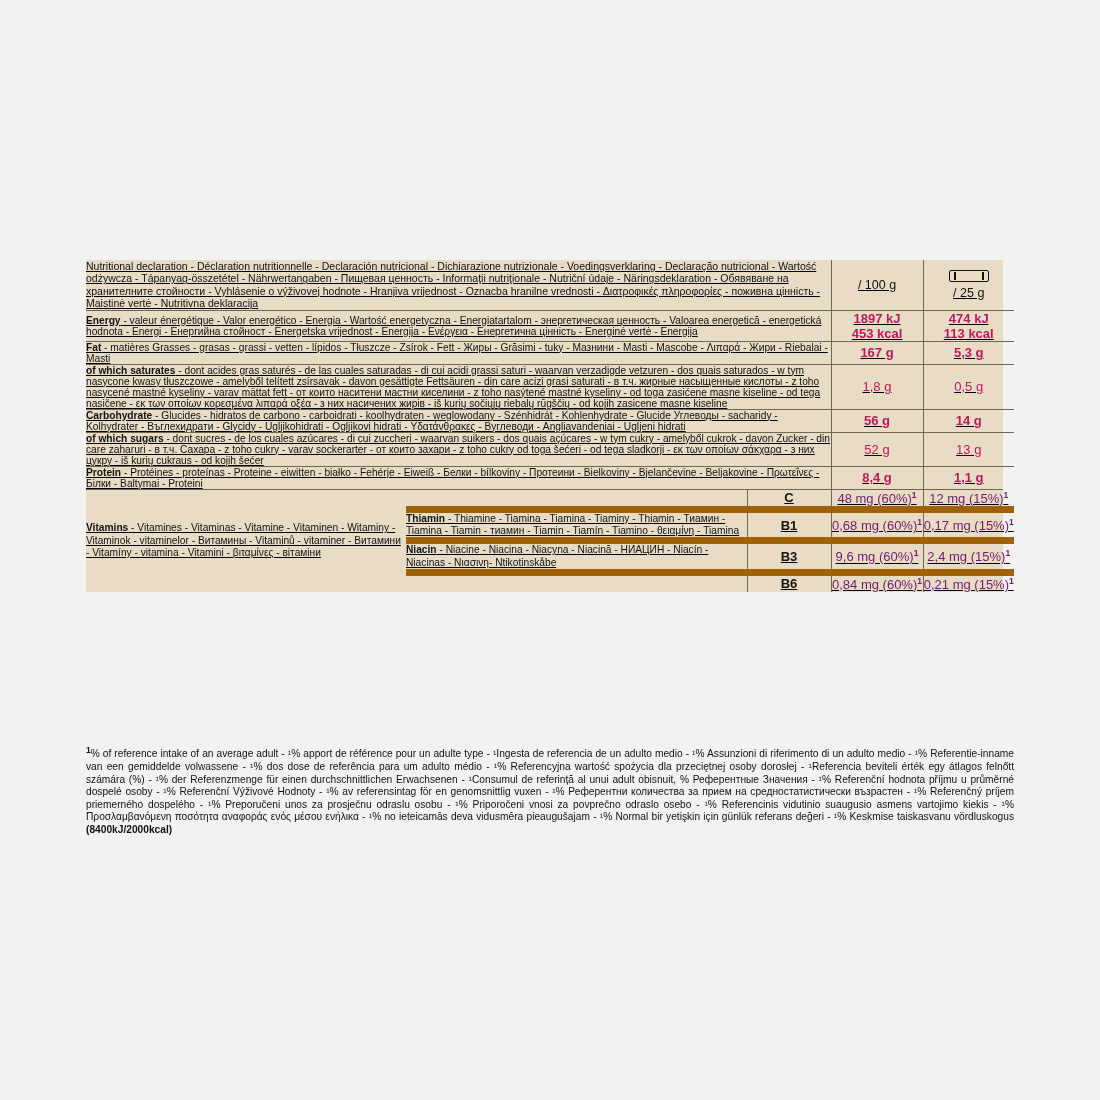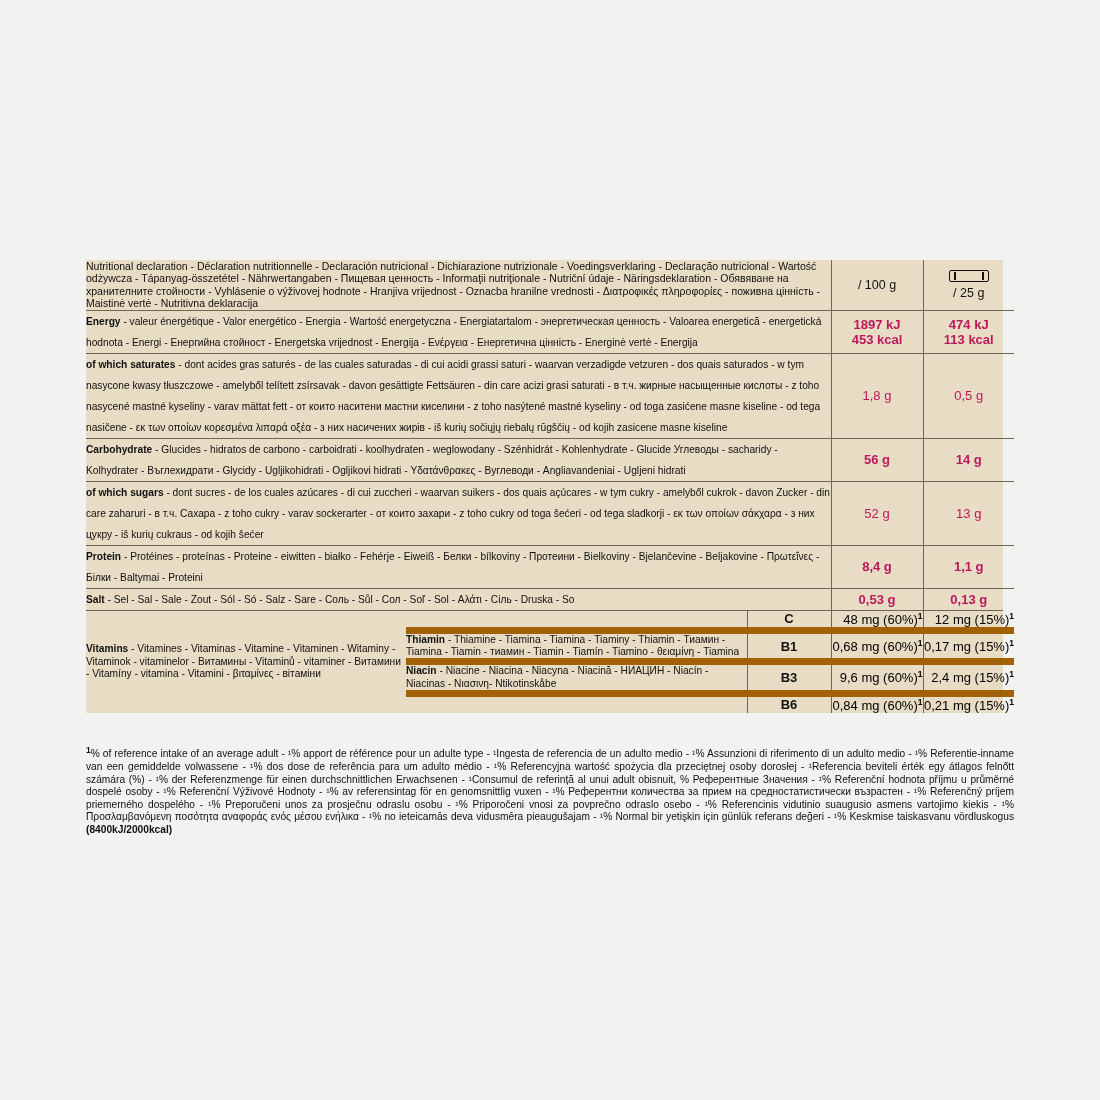--- a/index.html
+++ b/index.html
@@ -11,20 +11,21 @@
     font-family: "Liberation Sans", sans-serif;
   }
 
   #panel {
     position: absolute;
     left: 86px;
     top: 260px;
     width: 917px;
     background: #e8dcc4;
     box-sizing: border-box;
+    text-decoration: underline;
   }
 
   .tbl {
     width: 100%;
     border-collapse: collapse;
     table-layout: fixed;
   }
 
   .tbl td {
     vertical-align: middle;
@@ -68,21 +69,21 @@
     background: #111;
   }
   .pack-icon::before { left: 4px; }
   .pack-icon::after  { right: 4px; }
 
   
   .row-line td { border-top: 1px solid #6f6655; }
 
   .nut-names {
     font-size: 10.2px;
-    line-height: 21px;
+    line-height: 11px;
     color: #111;
     padding: 3px 6px 3px 8px;
     vertical-align: middle;
     margin-left: 20px;
   }
   .nut-names b { font-weight: bold; }
 
   .val {
     font-size: 13px;
     color: #be185d;
@@ -126,22 +127,22 @@
 
   .vit-code {
     font-size: 13px;
     font-weight: bold;
     color: #111;
     text-align: center;
     vertical-align: middle;
   }
   .vit-val {
     font-size: 13px;
-    color: #000000;
-    text-align: right;
+    color: #701a75;
+    text-align: center;
     vertical-align: middle;
     white-space: nowrap;
   }
   .vrow td { border-top: 7px solid #a16207; }
   .vrow-first td { border-top: none; }
 
   sup.ref {
     font-size: 8.5px;
     font-weight: bold;
     vertical-align: super;
@@ -191,20 +192,25 @@
       <td class="val bold sep-v">
         <span class="l2">1897 kJ</span>
         <span class="l2">453 kcal</span>
       </td>
       <td class="val bold sep-v">
         <span class="l2">474 kJ</span>
         <span class="l2">113 kcal</span>
       </td>
     </tr>
 
+    <tr class="row-line">
+      <td class="nut-names"><b>Fat</b><span> - matières Grasses - grasas - grassi - vetten - lípidos - Tłuszcze - Zsírok - Fett - Жиры - Grăsimi - tuky - Мазнини - Masti - Mascobe - Λιπαρά - Жири - Riebalai - Masti</span></td>
+      <td class="val bold sep-v">167 g</td>
+      <td class="val bold sep-v">5,3 g</td>
+    </tr>
 
     <tr class="row-line">
       <td class="nut-names"><b>of which saturates</b><span> - dont acides gras saturés - de las cuales saturadas - di cui acidi grassi saturi - waarvan verzadigde vetzuren - dos quais saturados - w tym nasycone kwasy tłuszczowe - amelyből telített zsírsavak - davon gesättigte Fettsäuren - din care acizi grasi saturati - в т.ч. жирные насыщенные кислоты - z toho nasycené mastné kyseliny - varav mättat fett - от които наситени мастни киселини - z toho nasýtené mastné kyseliny - od toga zasićene masne kiseline - od tega nasičene - εκ των οποίων κορεσμένα λιπαρά οξέα - з них насичених жирів - iš kurių sočiųjų riebalų rūgščių - od kojih zasicene masne kiseline</span></td>
       <td class="val sep-v">1,8 g</td>
       <td class="val sep-v">0,5 g</td>
     </tr>
 
     <tr class="row-line">
       <td class="nut-names"><b>Carbohydrate</b><span> - Glucides - hidratos de carbono - carboidrati - koolhydraten - weglowodany - Szénhidrát - Kohlenhydrate - Glucide Углеводы - sacharidy - Kolhydrater - Въглехидрати - Glycidy - Ugljikohidrati - Ogljikovi hidrati - Υδατάνθρακες - Вуглеводи - Angliavandeniai - Ugljeni hidrati</span></td>
       <td class="val bold sep-v">56 g</td>
@@ -217,25 +223,20 @@
       <td class="val sep-v">13 g</td>
     </tr>
 
 
     <tr class="row-line">
       <td class="nut-names"><b>Protein</b><span> - Protéines - proteínas - Proteine - eiwitten - białko - Fehérje - Eiweiß - Белки - bílkoviny - Протеини - Bielkoviny - Bjelančevine - Beljakovine - Πρωτεΐνες - Білки - Baltymai - Proteini</span></td>
       <td class="val bold sep-v">8,4 g</td>
       <td class="val bold sep-v">1,1 g</td>
     </tr>
 
-    <tr class="row-line">
-      <td class="nut-names"><b>Salt</b><span> - Sel - Sal - Sale - Zout - Sól - Só - Salz - Sare - Соль - Sůl - Сол - Soľ - Sol - Αλάτι - Сіль - Druska - So</span></td>
-      <td class="val bold sep-v">0,53 g</td>
-      <td class="val bold sep-v">0,13 g</td>
-    </tr>
   </tbody>
     </table>
 
   <div id="vit-wrap">
     <table class="vtbl">
       <colgroup>
         <col style="width:320px">
         <col style="width:341px">
         <col style="width:84px">
         <col style="width:92px">

